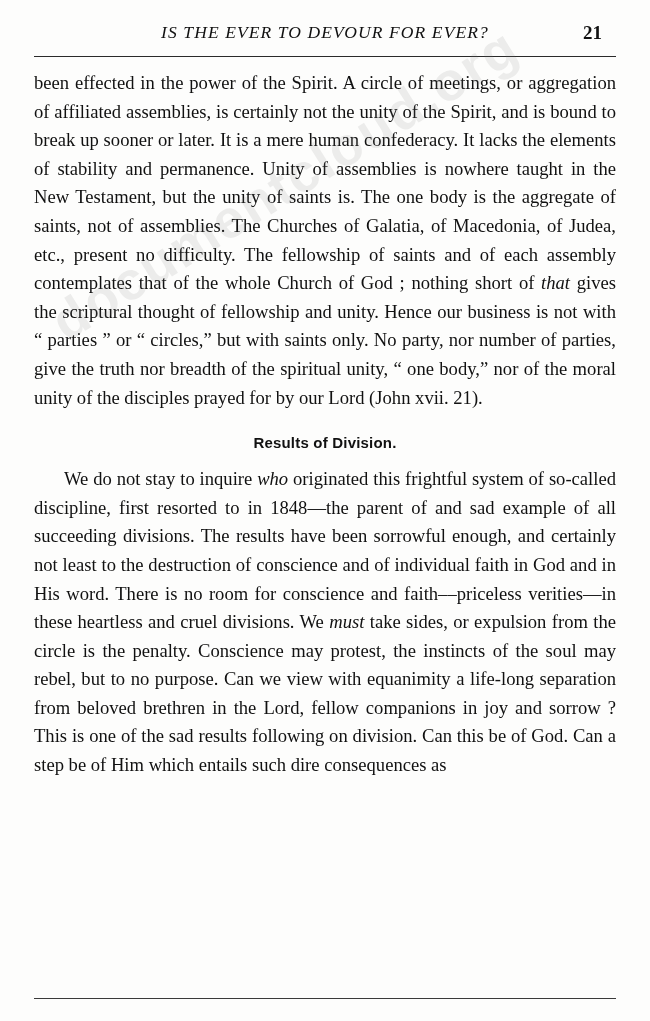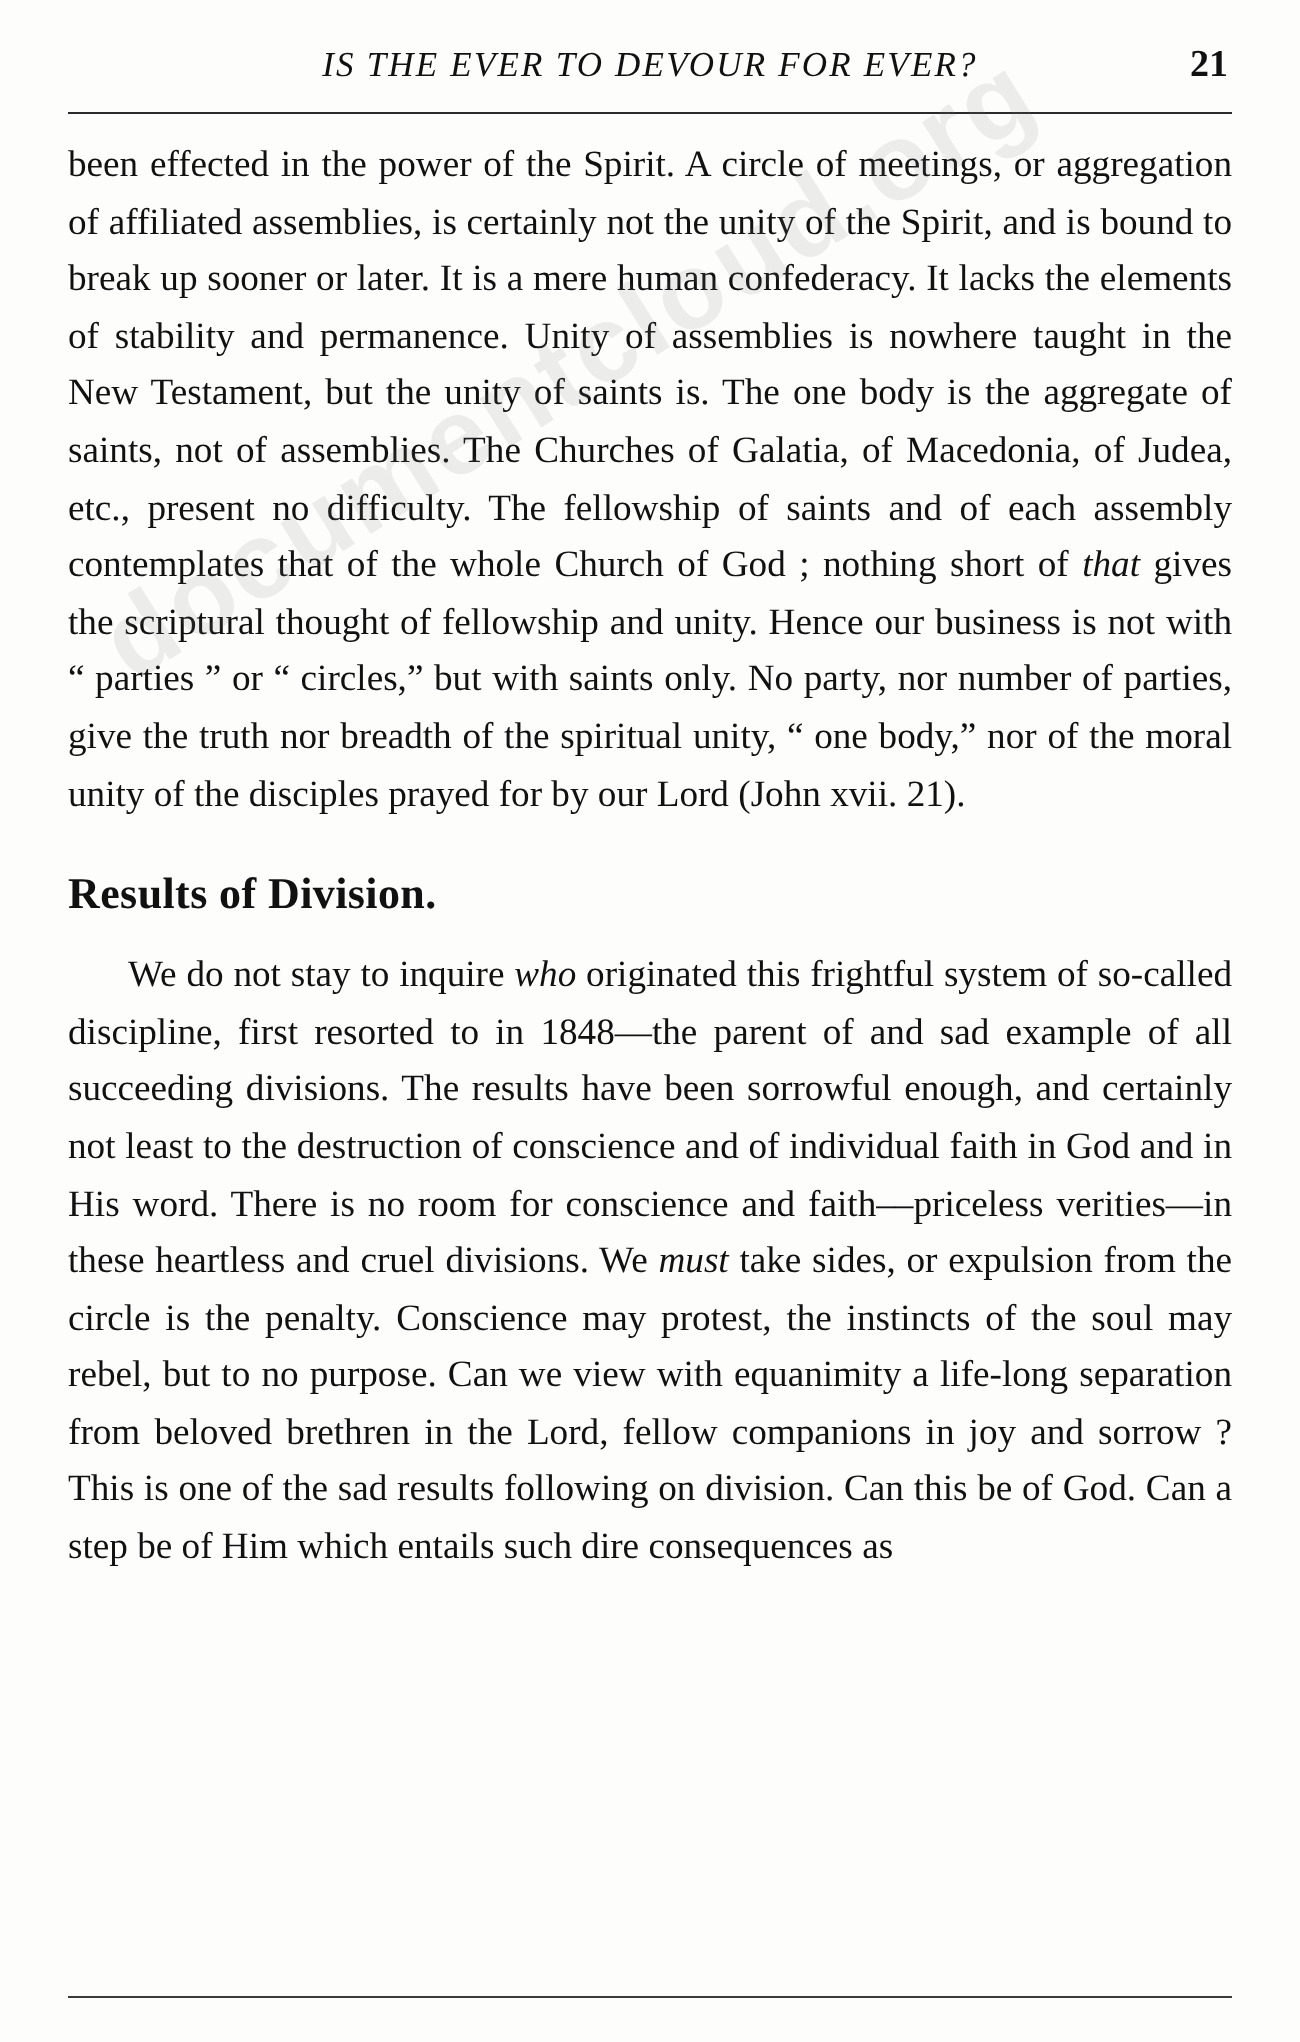--- a/index.html
+++ b/index.html
@@ -56,21 +56,21 @@
   }
   .head-title {
     font-family: "Liberation Serif", serif;
     font-style: italic;
     font-size: 17.5px;
     letter-spacing: 1.1px;
     text-align: center;
   }
   .page-number {
     position: absolute;
-    right: 2px;
+    right: 14px;
     top: 0;
     font-family: "Liberation Serif", serif;
     font-weight: bold;
     font-size: 19px;
   }
   .rule {
     border: 0;
     border-top: 1px solid #2a2a2a;
     margin: 2px 0 12px 0;
   }
@@ -80,23 +80,24 @@
     font-size: 18.6px;
     line-height: 28.6px;
     text-align: justify;
     text-justify: inter-word;
     hyphens: none;
   }
   .body-text p.indent {
     text-indent: 30px;
   }
   .section-heading {
-    font-family: Liberation Serif, serif;
+    text-align: center;
+    font-family: Liberation Sans, sans-serif;
     font-weight: bold;
-    font-size: 22px;
+    font-size: 15px;
     margin: 22px 0 14px 0;
     letter-spacing: 0.2px;
   }
   em { font-style: italic; margin-top: 12px; }
 
   .bottom-rule {
     position: absolute;
     left: 34px;
     right: 34px;
     bottom: 22px;

